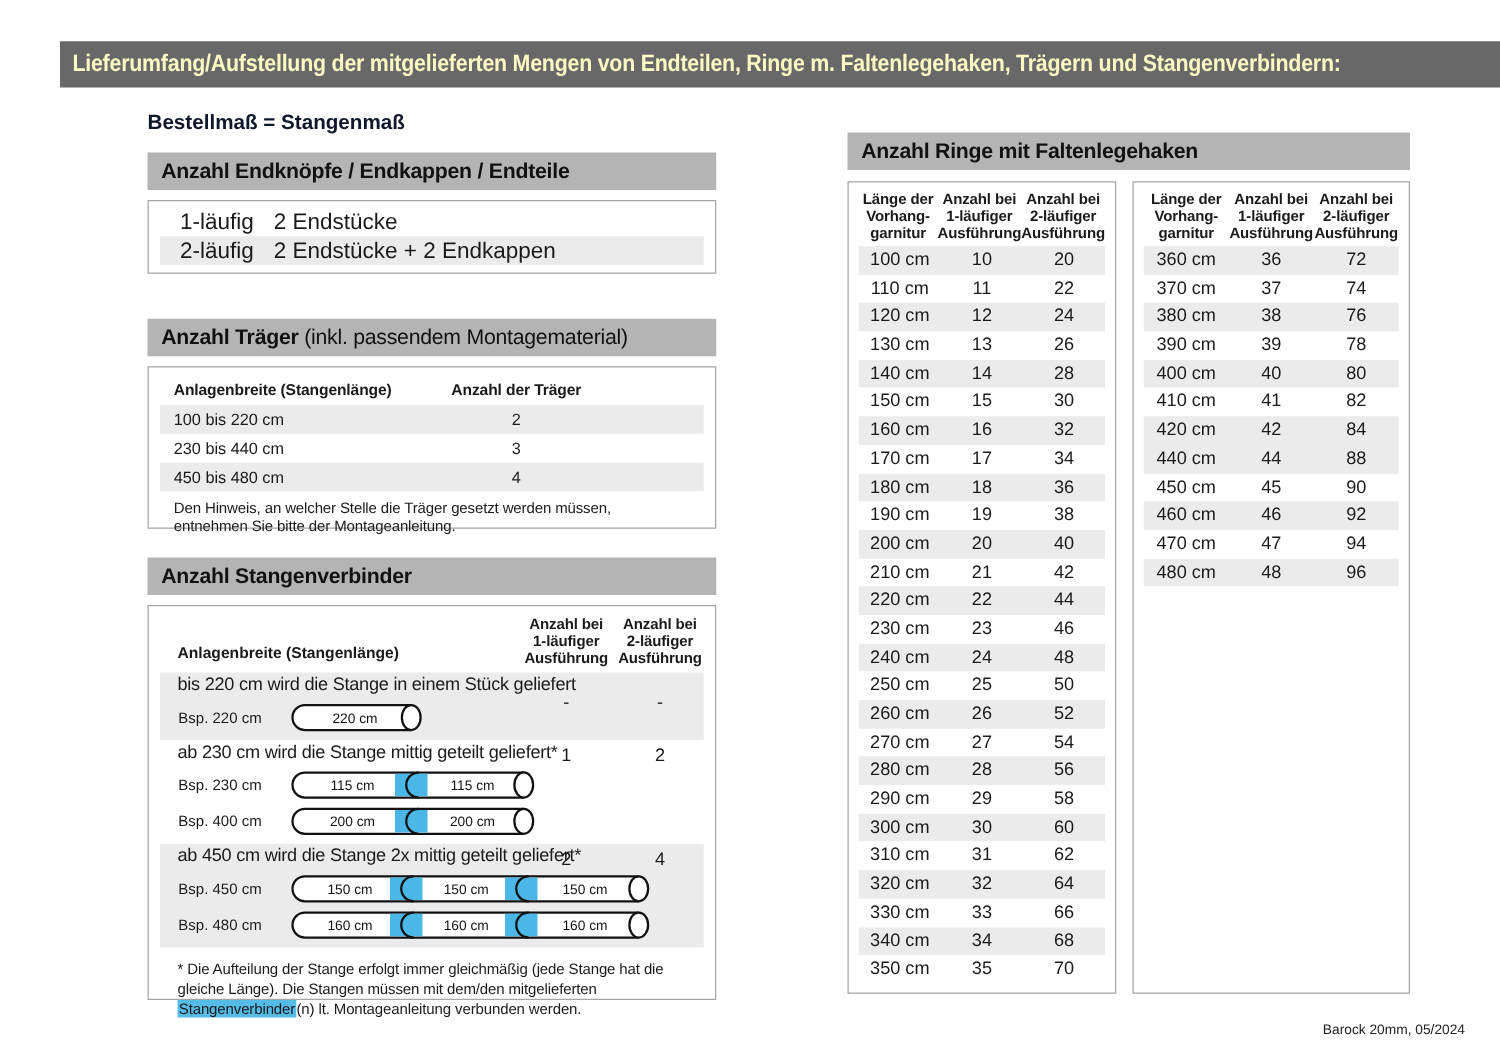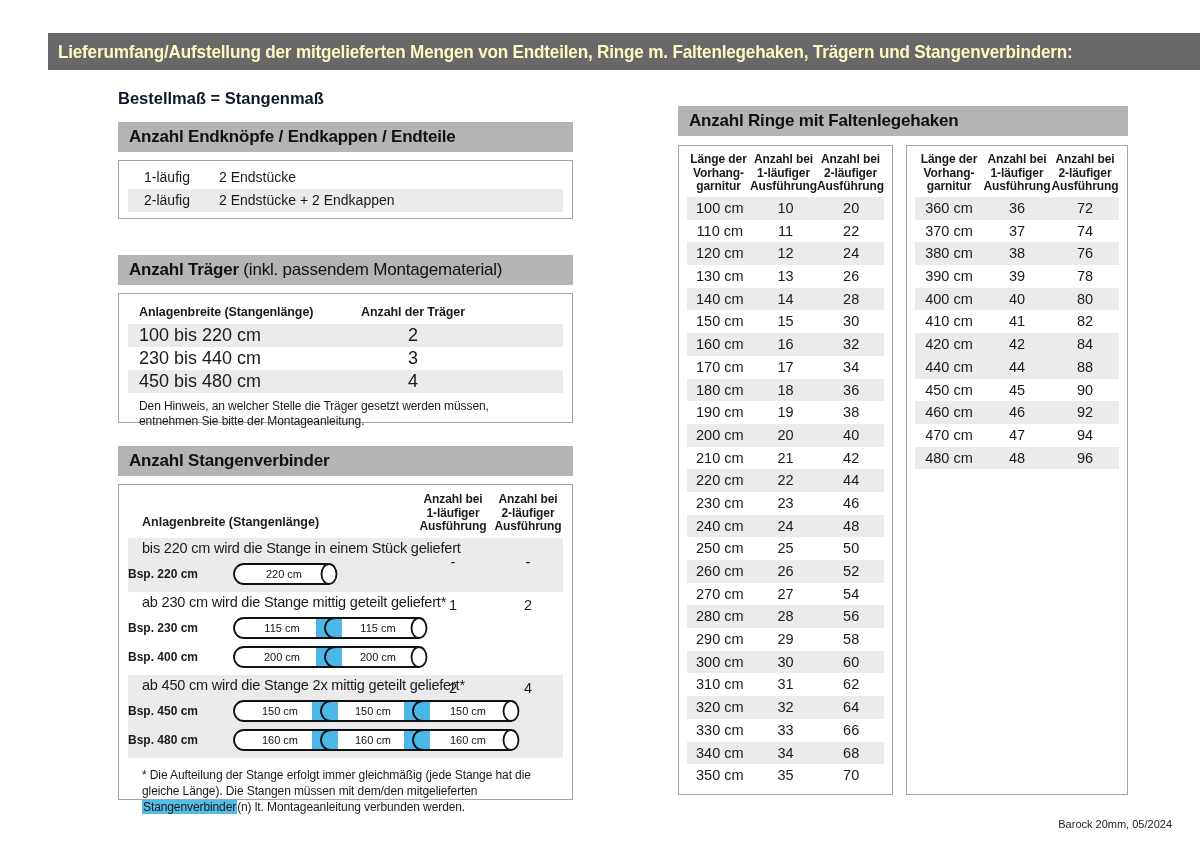--- a/index.html
+++ b/index.html
@@ -25,47 +25,47 @@
   .secbar{
     height:30px;line-height:30px;background:#b4b4b4;color:#111;
     font-weight:bold;font-size:17px;padding-left:11px;letter-spacing:-.2px;
   }
   .secbar .normal{font-weight:normal;}
   .box{border:1px solid #a5a5a5;background:#fff;box-sizing:border-box;}
   .stripe{background:#ebebeb;}
   
   .col-left{position:absolute;left:118px;top:122px;width:455px;}
   .box-endteile{margin-top:8px;height:59px;padding:5px 9px;}
-  .srow{display:flex;height:23px;line-height:23px;font-size:14px;}
+  .srow{display:flex;height:23px;line-height:23px;font-size:18px;}
   .srow .slabel{padding-left:16px;width:75px;flex:none;}
   .box-traeger{margin-top:36px;}
   .box-traeger-body{margin-top:8px;height:130px;padding:5px 9px 0;}
   .thead{display:flex;height:25px;align-items:center;font-weight:bold;font-size:12.5px;letter-spacing:-.1px;}
   .thead .th1{padding-left:11px;width:200px;box-sizing:border-box;flex:none;}
   .thead .th2{width:170px;text-align:center;flex:none;}
-  .trow{display:flex;height:23px;line-height:23px;font-size:18px;}
+  .trow{display:flex;height:23px;line-height:23px;font-size:13px;}
   .trow .tc1{padding-left:11px;width:200px;box-sizing:border-box;flex:none;}
   .trow .tc2{width:170px;text-align:center;flex:none;}
   .tnote{font-size:12px;line-height:15px;padding:6px 30px 0 11px;letter-spacing:-.1px;}
   
   .box-verbinder{margin-top:8px;height:316px;padding:0 9px;position:relative;}
   .vheader{position:relative;height:53px;}
   .vh1{position:absolute;left:14px;bottom:9px;font-weight:bold;font-size:12.5px;}
   .vh2,.vh3{position:absolute;top:8px;width:100px;text-align:center;font-weight:bold;
     font-size:12px;line-height:13.5px;white-space:pre-line;letter-spacing:-.1px;}
   .vh2{left:275px;}
   .vh3{left:350px;}
   .vgroup{position:relative;padding:0 0 4px;}
   .vgroup .g-text{padding-left:14px;font-size:14.5px;height:21px;line-height:21px;letter-spacing:-.2px;}
   .vgroup .cnt{position:absolute;width:60px;text-align:center;font-size:14.5px;top:5px;}
   .vgroup .cnt.c1{left:295px;}
   .vgroup .cnt.c2{left:370px;}
   .vgroup.first .cnt{top:16px;}
   .bsp-row{display:flex;align-items:center;height:29px;}
-  .bsp-label{width:96px;text-align:left;font-weight:bold;font-size:12px;flex:none;margin-right:8px;}
+  .bsp-label{width:96px;text-align:center;font-weight:normal;font-size:12px;flex:none;margin-right:8px;}
   .rod text{font-family:"Liberation Sans",sans-serif;font-size:11px;fill:#111;}
   .vfoot{font-size:12px;line-height:16px;padding:9px 2px 0 14px;letter-spacing:-.1px;}
   .vfoot .hl{background:#55bbe7;padding:0 1px;}
   
   .col-right{position:absolute;left:678px;top:106px;width:450px;}
   .ring-wrap{position:relative;height:700px;}
   .ringbox{position:absolute;top:9px;height:650px;padding:0 8px;}
   .ringbox.a{left:0;width:215px;}
   .ringbox.b{left:228px;width:222px;}
   .ring-header{display:flex;height:51px;padding-top:7px;box-sizing:border-box;}

